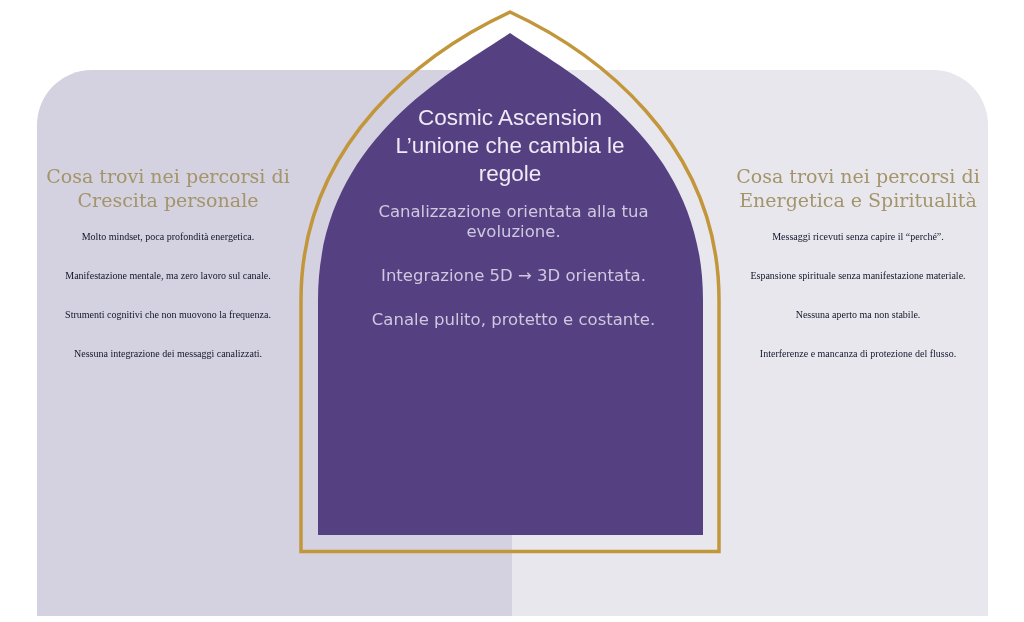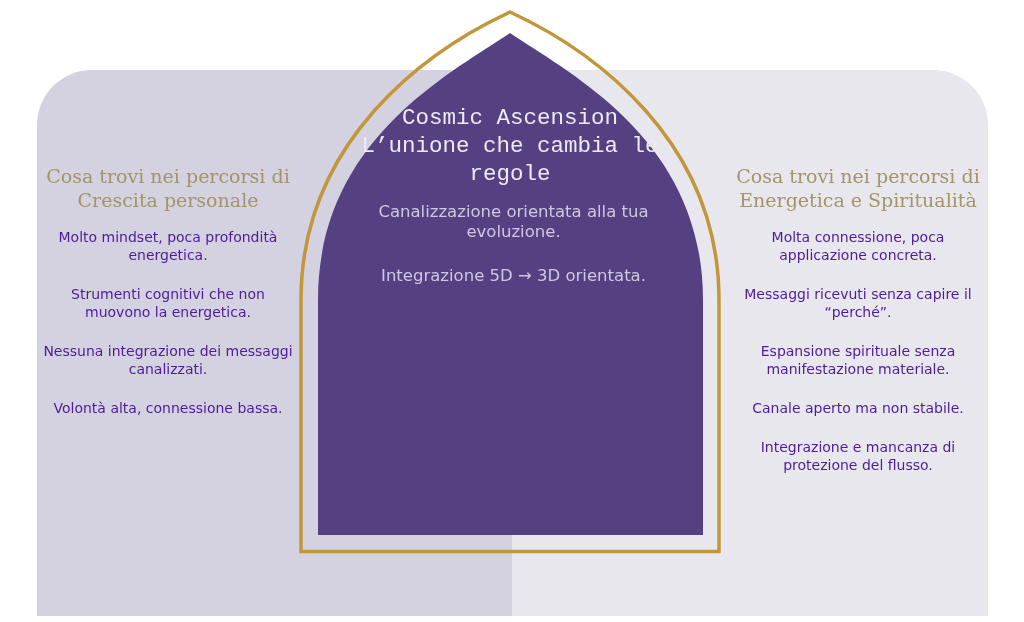--- a/index.html
+++ b/index.html
@@ -40,27 +40,28 @@
     margin: 4px 0 16px 0;
     font-family: "DejaVu Serif", "Liberation Serif", serif;
     font-weight: 400;
     font-size: 19px;
     line-height: 24px;
     color: #a39469;
     white-space: pre-line;
   }
   .side-item {
     margin: 0 0 21px 0;
-    font-size: 14px;
+    font-size: 10px;
     line-height: 18px;
-    color: #4c1d95;
+    color: #0f172a;
+    font-family: Liberation Serif, serif;
   }
   .arch-title {
     margin: 0 0 14px 0;
-    font-family: Liberation Mono, monospace;
+    font-family: Liberation Sans, sans-serif;
     font-weight: 400;
     font-size: 22.5px;
     line-height: 28px;
     color: #efeaf6;
     white-space: pre-line;
   }
   .arch-item {
     margin: 0 0 24px 7px;
     font-size: 16.5px;
     line-height: 20px;
@@ -77,36 +78,36 @@
 
   <svg class="arch" width="1024" height="622" viewBox="0 0 1024 622">
     <path fill="none" stroke-width="3.5" stroke-linejoin="miter" d="M 510 12 C 428 50, 301 140, 301 300 L 301 551.5 L 719 551.5 L 719 300 C 719 140, 592 50, 510 12 Z" stroke="#c2963b"></path>
     <path d="M 510 33 C 446 76, 318 142, 318 300 L 318 535 L 703 535 L 703 300 C 703 142, 574 76, 510 33 Z" fill="#554182"></path>
   </svg>
 
   <div class="col col-left">
     <h2 class="side-heading">Cosa trovi nei percorsi di
 Crescita personale</h2>
     <p class="side-item">Molto mindset, poca profondità energetica.</p>
-    <p class="side-item">Strumenti cognitivi che non muovono la energetica.</p>
+    <p class="side-item">Manifestazione mentale, ma zero lavoro sul canale.</p>
+    <p class="side-item">Strumenti cognitivi che non muovono la frequenza.</p>
     <p class="side-item">Nessuna integrazione dei messaggi canalizzati.</p>
-    <p class="side-item">Volontà alta, connessione bassa.</p>
   </div>
 
   <div class="col col-center">
     <h1 class="arch-title">Cosmic Ascension
 L’unione che cambia le
 regole</h1>
     <p class="arch-item">Canalizzazione orientata alla tua evoluzione.</p>
     <p class="arch-item">Integrazione 5D → 3D orientata.</p>
+    <p class="arch-item">Canale pulito, protetto e costante.</p>
   </div>
 
   <div class="col col-right">
     <h2 class="side-heading">Cosa trovi nei percorsi di
 Energetica e Spiritualità</h2>
-    <p class="side-item">Molta connessione, poca applicazione concreta.</p>
     <p class="side-item">Messaggi ricevuti senza capire il “perché”.</p>
     <p class="side-item">Espansione spirituale senza manifestazione materiale.</p>
-    <p class="side-item">Canale aperto ma non stabile.</p>
-    <p class="side-item">Integrazione e mancanza di protezione del flusso.</p>
+    <p class="side-item">Nessuna aperto ma non stabile.</p>
+    <p class="side-item">Interferenze e mancanza di protezione del flusso.</p>
   </div>
 
 </div>
 
 </body></html>

